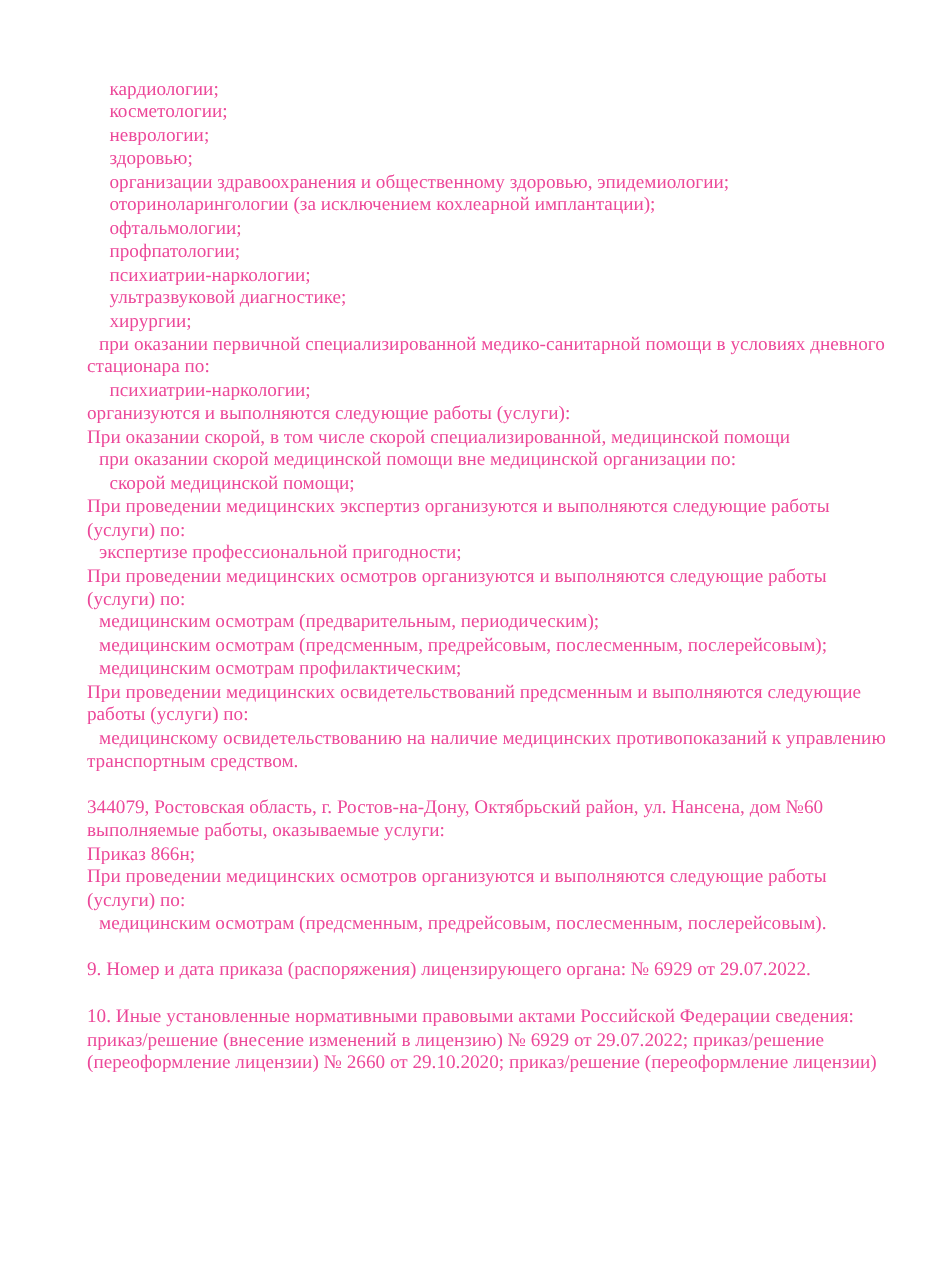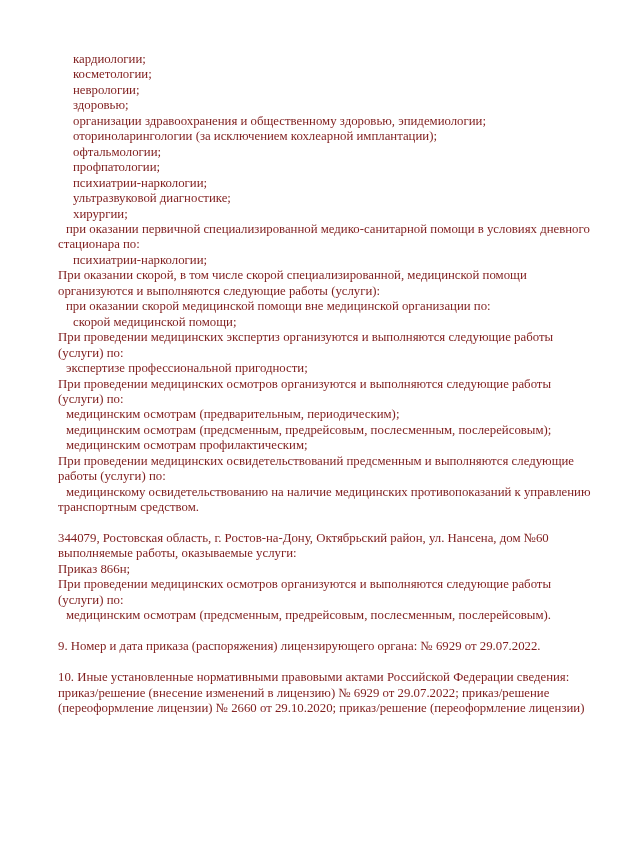--- a/index.html
+++ b/index.html
@@ -31,37 +31,37 @@
   }
   .indent-0 { padding-left: 0; }
   .indent-1 { padding-left: 8px; }
   .indent-2 { padding-left: 15px; }
   .blank { }
 </style>
 </head>
 <body>
 
 <div class="page">
-  <div class="doc-content" id="doc-content" style="color: #7f1d1d;">
+  <div class="doc-content" id="doc-content" style="color: #ec4899;">
       <div class="line indent-2">кардиологии;</div>
       <div class="line indent-2">косметологии;</div>
       <div class="line indent-2">неврологии;</div>
       <div class="line indent-2">здоровью;</div>
       <div class="line indent-2">организации здравоохранения и общественному здоровью, эпидемиологии;</div>
       <div class="line indent-2">оториноларингологии (за исключением кохлеарной имплантации);</div>
       <div class="line indent-2">офтальмологии;</div>
       <div class="line indent-2">профпатологии;</div>
       <div class="line indent-2">психиатрии-наркологии;</div>
       <div class="line indent-2">ультразвуковой диагностике;</div>
       <div class="line indent-2">хирургии;</div>
       <div class="line indent-1">при оказании первичной специализированной медико-санитарной помощи в условиях дневного</div>
       <div class="line indent-0">стационара по:</div>
       <div class="line indent-2">психиатрии-наркологии;</div>
+      <div class="line indent-0">организуются и выполняются следующие работы (услуги):</div>
       <div class="line indent-0">При оказании скорой, в том числе скорой специализированной, медицинской помощи</div>
-      <div class="line indent-0">организуются и выполняются следующие работы (услуги):</div>
       <div class="line indent-1">при оказании скорой медицинской помощи вне медицинской организации по:</div>
       <div class="line indent-2">скорой медицинской помощи;</div>
       <div class="line indent-0">При проведении медицинских экспертиз организуются и выполняются следующие работы</div>
       <div class="line indent-0">(услуги) по:</div>
       <div class="line indent-1">экспертизе профессиональной пригодности;</div>
       <div class="line indent-0">При проведении медицинских осмотров организуются и выполняются следующие работы</div>
       <div class="line indent-0">(услуги) по:</div>
       <div class="line indent-1">медицинским осмотрам (предварительным, периодическим);</div>
       <div class="line indent-1">медицинским осмотрам (предсменным, предрейсовым, послесменным, послерейсовым);</div>
       <div class="line indent-1">медицинским осмотрам профилактическим;</div>

